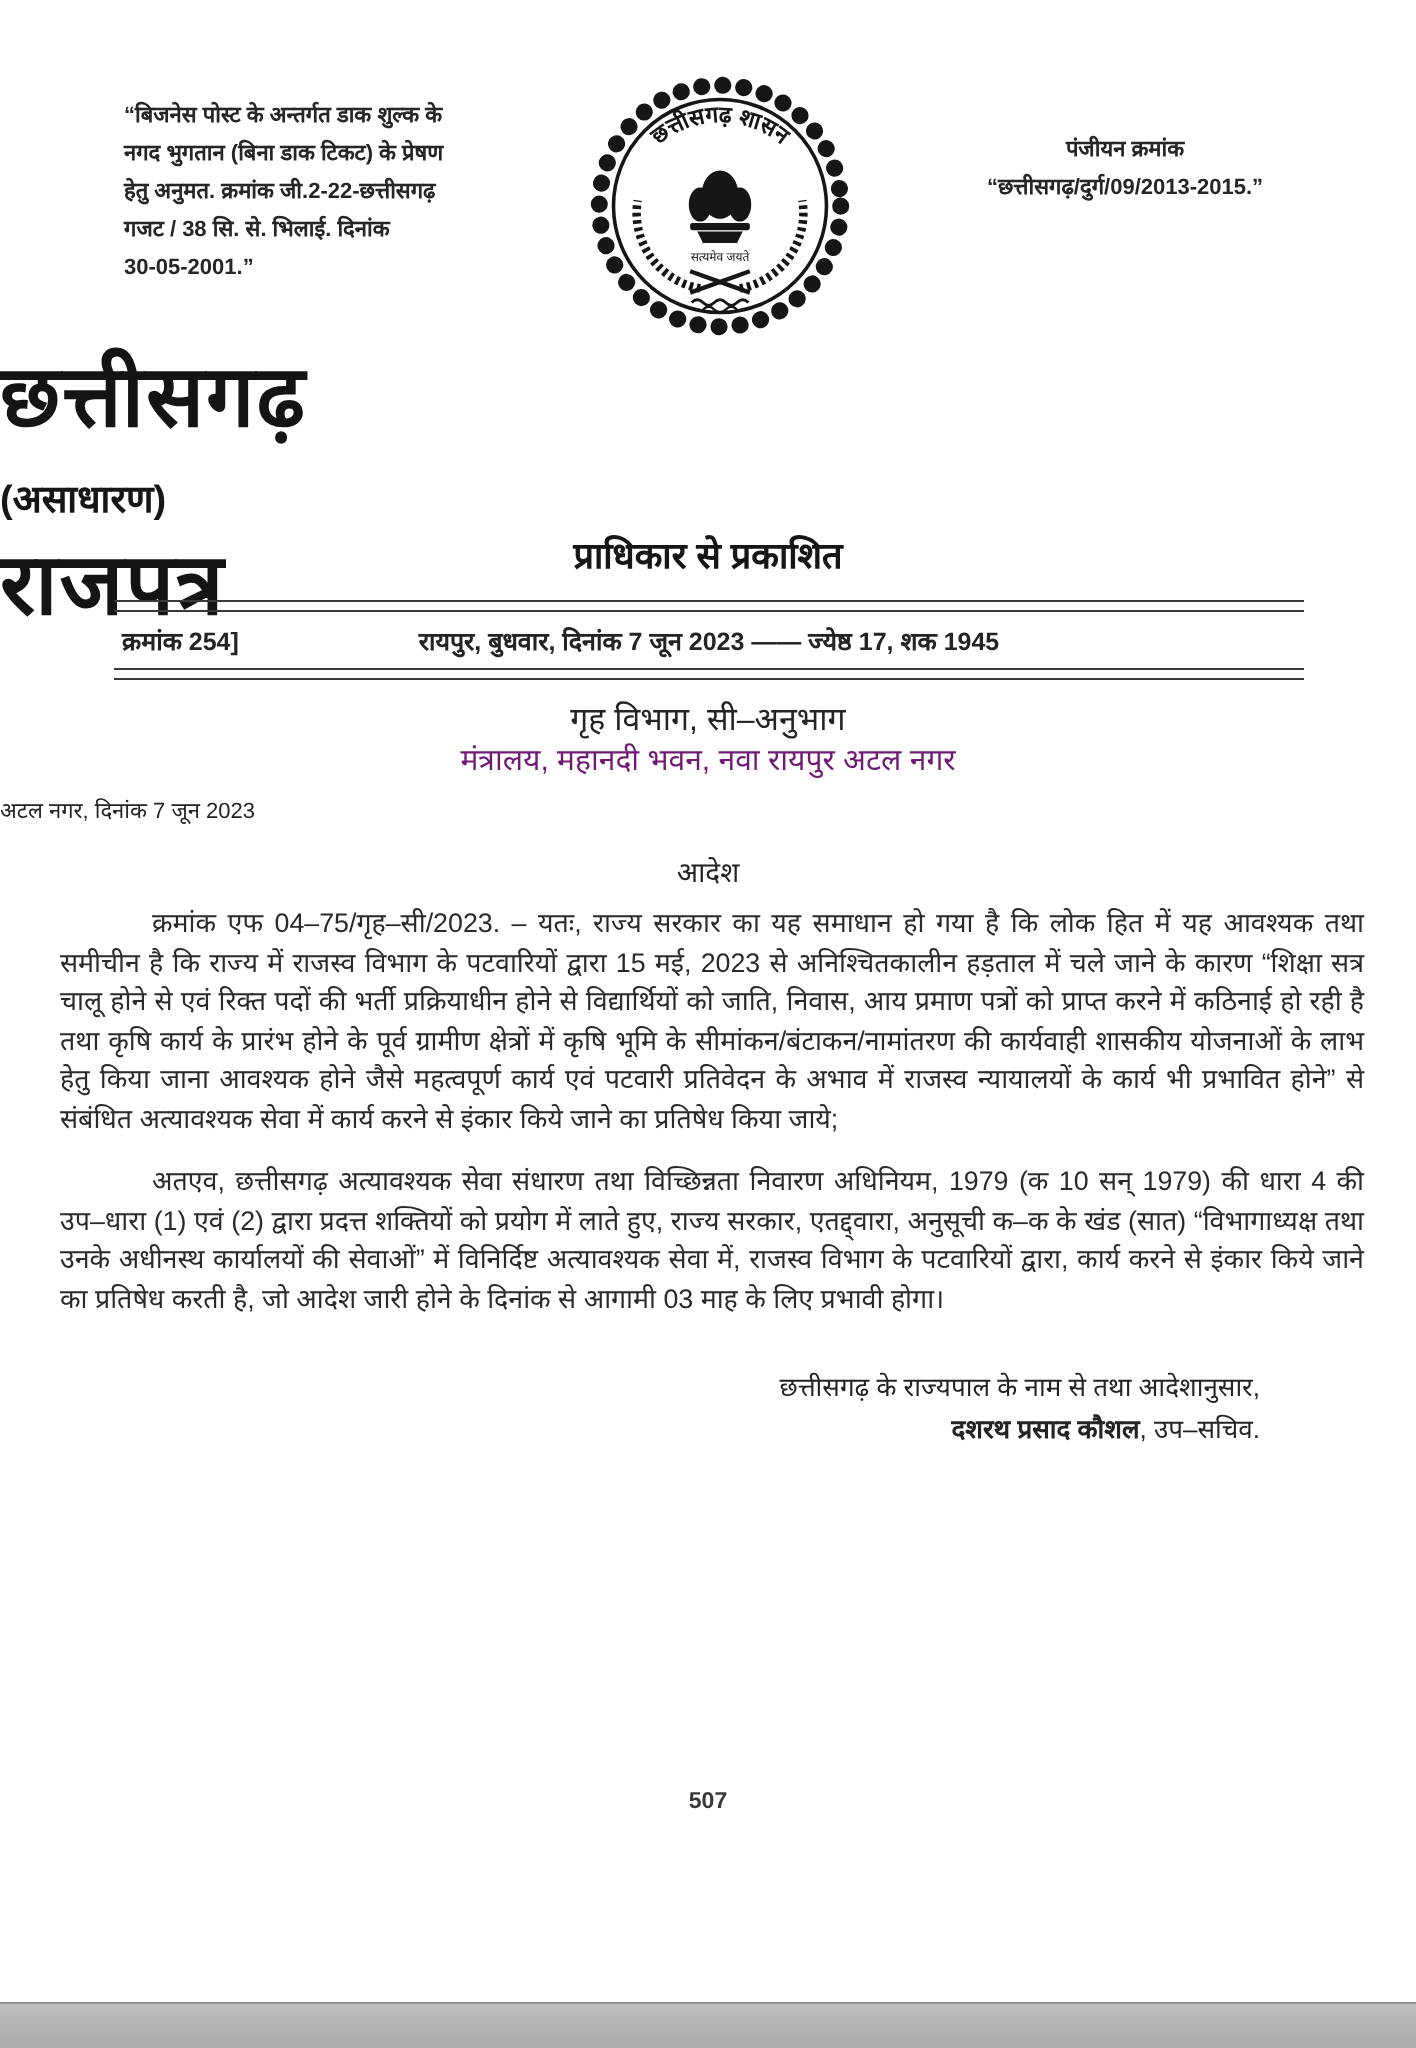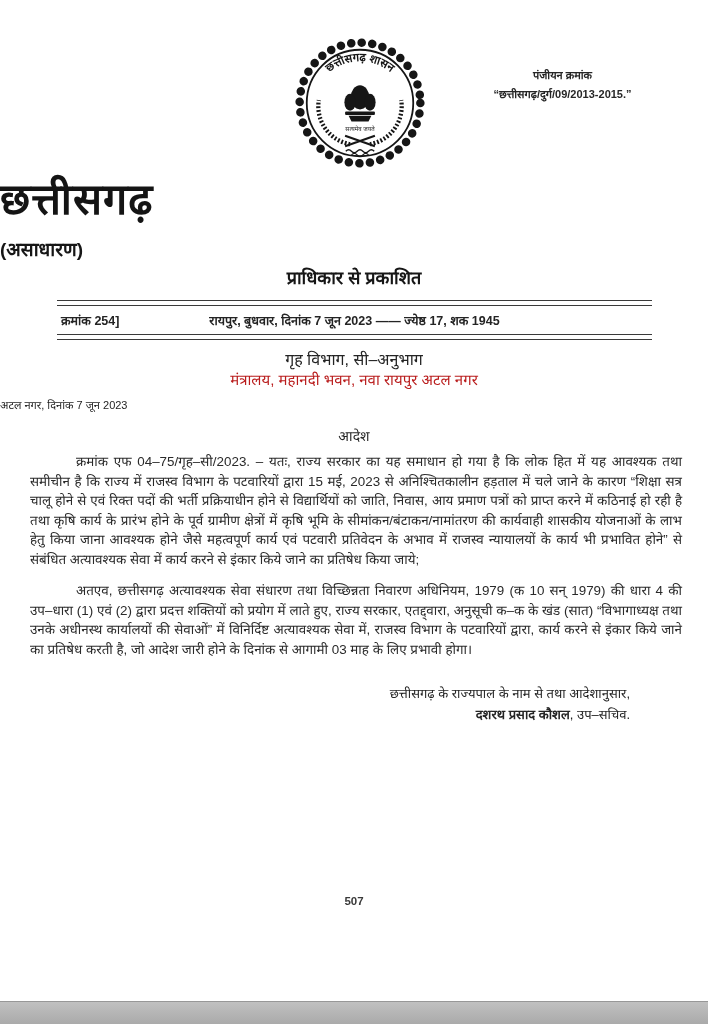--- a/index.html
+++ b/index.html
@@ -51,21 +51,21 @@
   .rule-bottom{top:334px;}
   
   .issue-row{
     position:absolute;top:310px;left:57px;width:595px;height:22px;
     font-size:12.5px;font-weight:700;color:#242424;
   }
   .issue-number{position:absolute;left:4px;top:2px;}
   .issue-date{position:absolute;left:0;top:2px;width:100%;text-align:center;}
   
   .dept-line1{position:absolute;top:348px;left:0;width:708px;text-align:center;font-size:16px;color:#242424;}
-  .dept-line2{position:absolute;top:369px;left:0;width:708px;text-align:center;font-size:15px;color:#b91c1c;}
+  .dept-line2{position:absolute;top:369px;left:0;width:708px;text-align:center;font-size:15px;color:#701a75;}
   .place-date{position:absolute;top:397px;left:0;width:708px;font-size:11px;color:#242424;}
   .order-heading{position:absolute;top:426px;left:0;width:708px;text-align:center;font-size:14px;color:#242424;}
   
   .para{
     position:absolute;left:30px;width:652px;
     font-size:13.4px;line-height:19.6px;text-align:justify;text-indent:46px;
     color:#2a2a2a;
   }
   .para1{top:452px;}
   .para2{top:581px;}
@@ -84,20 +84,27 @@
     position:absolute;bottom:0;left:0;width:708px;height:22px;
     background:linear-gradient(#c0c0c0,#aaaaaa);
     border-top:1px solid #979797;
   }
 </style>
 </head>
 <body>
 
 <div class="page">
 
+  <div class="notice-left">
+    <div>“बिजनेस पोस्ट के अन्तर्गत डाक शुल्क के</div>
+    <div>नगद भुगतान (बिना डाक टिकट) के प्रेषण</div>
+    <div>हेतु अनुमत. क्रमांक जी.2-22-छत्तीसगढ़</div>
+    <div>गजट / 38 सि. से. भिलाई. दिनांक</div>
+    <div>30-05-2001.”</div>
+  </div>
 
   <div class="emblem">
     <svg viewBox="0 0 200 200" xmlns="http://www.w3.org/2000/svg">
       <circle cx="100" cy="100" r="85" fill="none" stroke="#161616" stroke-width="12" stroke-dasharray="0.1 14.8" stroke-linecap="round"></circle>
       <circle cx="100" cy="100" r="75" fill="none" stroke="#161616" stroke-width="2.5"></circle>
       <defs>
         <path id="emblem-arc" d="M 33 108 A 67 67 0 0 1 167 108"></path>
       </defs>
       <text font-size="16" font-weight="700" fill="#161616">
         <textPath href="#emblem-arc" startOffset="50%" text-anchor="middle">छत्तीसगढ़ शासन</textPath>
@@ -122,20 +129,21 @@
     </svg>
   </div>
 
   <div class="notice-right">
     <div>पंजीयन क्रमांक</div>
     <div>“छत्तीसगढ़/दुर्ग/09/2013-2015.”</div>
   </div>
 
   <div class="title-row">
     <span>छत्तीसगढ़</span>
+    <span>राजपत्र</span>
   </div>
   <div class="subtitle">(असाधारण)</div>
   <div class="authority">प्राधिकार से प्रकाशित</div>
 
   <div class="double-rule rule-top"></div>
   <div class="issue-row">
     <span class="issue-number">क्रमांक 254]</span>
     <span class="issue-date">रायपुर, बुधवार, दिनांक 7 जून 2023 —— ज्येष्ठ 17, शक 1945</span>
   </div>
   <div class="double-rule rule-bottom"></div>

